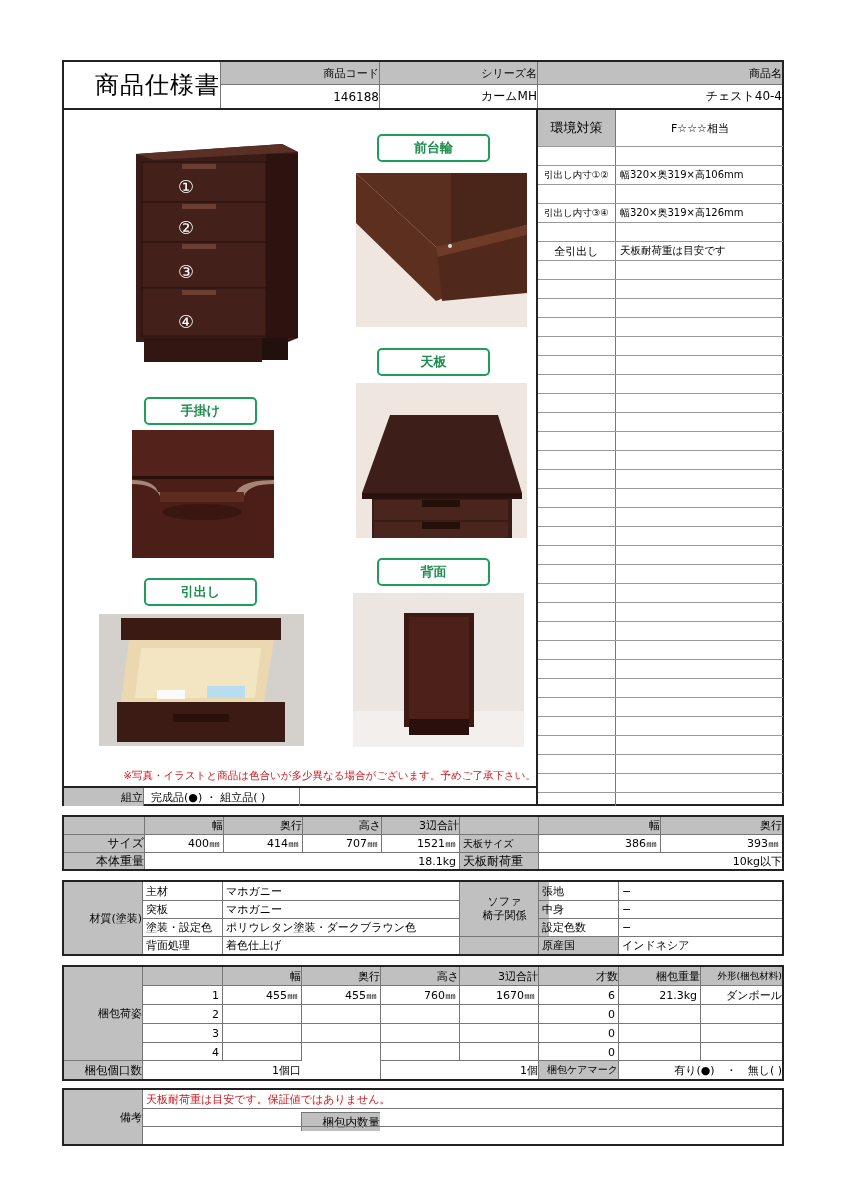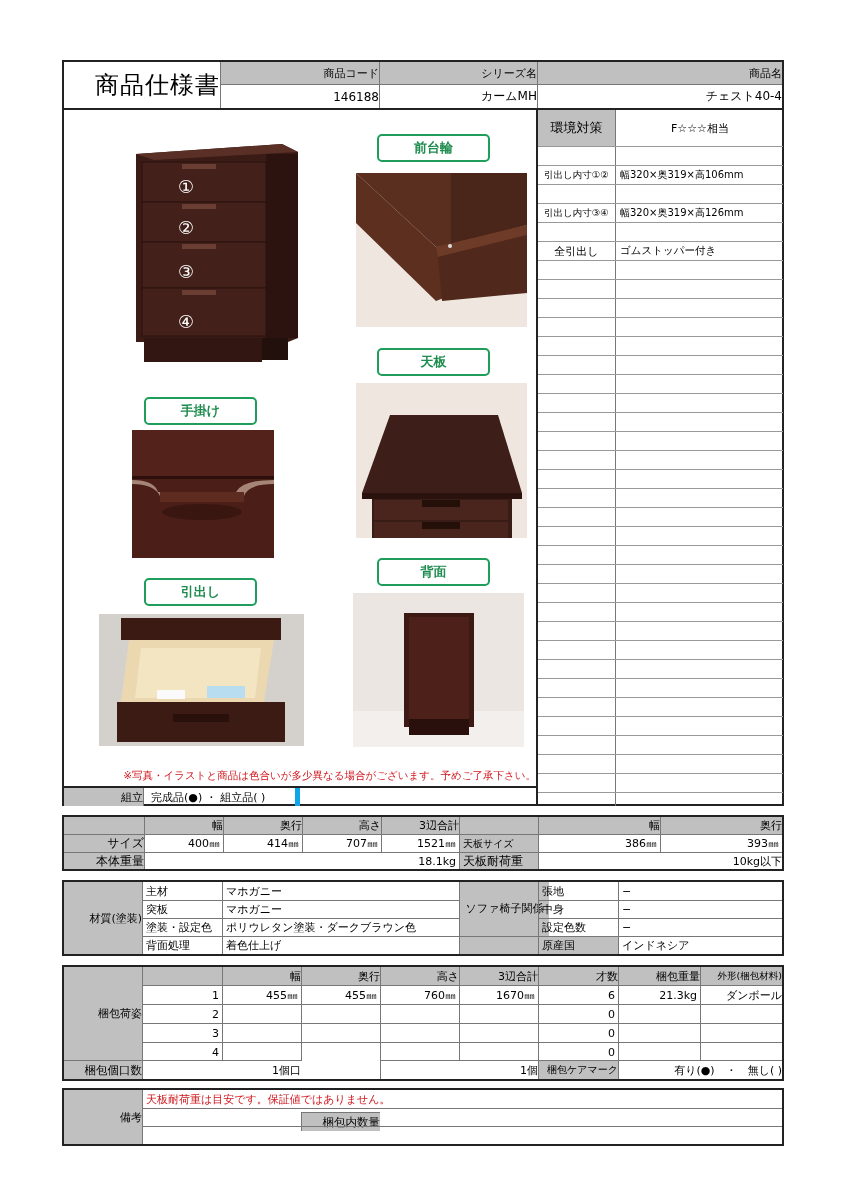--- a/index.html
+++ b/index.html
@@ -127,21 +127,21 @@
     <rect x="51" y="20" width="70" height="114" fill="#3c1913"></rect>
     <rect x="56" y="24" width="60" height="106" fill="#4d2119"></rect>
     <rect x="56" y="126" width="60" height="16" fill="#2a100c"></rect>
   </svg>
 </div>
 
 <div class="cell c red" style="left:64px;top:767px;width:472px;height:18px;font-size:10.5px;">※写真・イラストと商品は色合いが多少異なる場合がございます。予めご了承下さい。</div>
 
 <div class="abs" style="left:62px;top:786px;width:476px;height:2px;background:#222;"></div>
 <div class="cell c grey" style="left:64px;top:788px;width:80px;height:18px;font-size:11px;border-right:1px solid #777;">組立</div>
-<div class="cell l" style="left:148px;top:788px;width:152px;height:18px;font-size:11px;border-right:5px solid #0ea5e9;">完成品(●) ・ 組立品( )</div>
+<div class="cell l" style="left:148px;top:788px;width:152px;height:18px;font-size:11px;border-right:1px solid #0ea5e9;">完成品(●) ・ 組立品( )</div>
 
 <div class="spec-row" style="top:110px;height:36px;border-top:none;">
   <div class="k grey" style="font-size:13px;">環境対策</div>
   <div class="v" style="justify-content:center;padding-left:0;font-size:11px;">F☆☆☆相当</div>
 </div>
 <div class="spec-row" style="top:146px;">
   <div class="k"></div>
   <div class="v"></div>
 </div>
 <div class="spec-row" style="top:165px;">
@@ -155,21 +155,21 @@
 <div class="spec-row" style="top:203px;">
   <div class="k" style="font-size:9.5px;">引出し内寸③④</div>
   <div class="v" style="font-size:10px;">幅320×奥319×高126mm</div>
 </div>
 <div class="spec-row" style="top:222px;">
   <div class="k"></div>
   <div class="v"></div>
 </div>
 <div class="spec-row" style="top:241px;">
   <div class="k" style="font-size:11px;">全引出し</div>
-  <div class="v">ゴムストッパー付き</div>
+  <div class="v">天板耐荷重は目安です</div>
 </div>
 
 <div id="empty-rows">
     <div class="spec-row" style="top: 260px;">
       <div class="k"></div>
       <div class="v"></div>
     </div>
     <div class="spec-row" style="top: 279px;">
       <div class="k"></div>
       <div class="v"></div>
@@ -313,21 +313,21 @@
 
 <div class="cell l bl" style="left:142px;top:882px;width:80px;height:18px;">主材</div>
 <div class="cell l bl" style="left:222px;top:882px;width:237px;height:18px;">マホガニー</div>
 <div class="cell l bl bt" style="left:142px;top:900px;width:80px;height:18px;">突板</div>
 <div class="cell l bl bt" style="left:222px;top:900px;width:237px;height:18px;">マホガニー</div>
 <div class="cell l bl bt" style="left:142px;top:918px;width:80px;height:18px;">塗装・設定色</div>
 <div class="cell l bl bt" style="left:222px;top:918px;width:237px;height:18px;">ポリウレタン塗装・ダークブラウン色</div>
 <div class="cell l bl bt" style="left:142px;top:936px;width:80px;height:18px;">背面処理</div>
 <div class="cell l bl bt" style="left:222px;top:936px;width:237px;height:18px;">着色仕上げ</div>
 
-<div class="abs grey bl" style="left:459px;top:882px;width:90px;height:54px;display:flex;align-items:center;justify-content:center;font-size:11px;line-height:14px;">
+<div class="abs grey bl" style="left:459px;top:882px;width:90px;height:54px;display:flex;flex-direction:column;align-items:center;justify-content:center;font-size:11px;line-height:14px;">
   <span>ソファ</span>
   <span>椅子関係</span>
 </div>
 <div class="cell grey bl bt" style="left:459px;top:936px;width:79px;height:18px;"></div>
 
 <div class="cell l bl" style="left:538px;top:882px;width:80px;height:18px;">張地</div>
 <div class="cell l bl" style="left:618px;top:882px;width:164px;height:18px;">−</div>
 <div class="cell l bl bt" style="left:538px;top:900px;width:80px;height:18px;">中身</div>
 <div class="cell l bl bt" style="left:618px;top:900px;width:164px;height:18px;">−</div>
 <div class="cell l bl bt" style="left:538px;top:918px;width:80px;height:18px;">設定色数</div>

